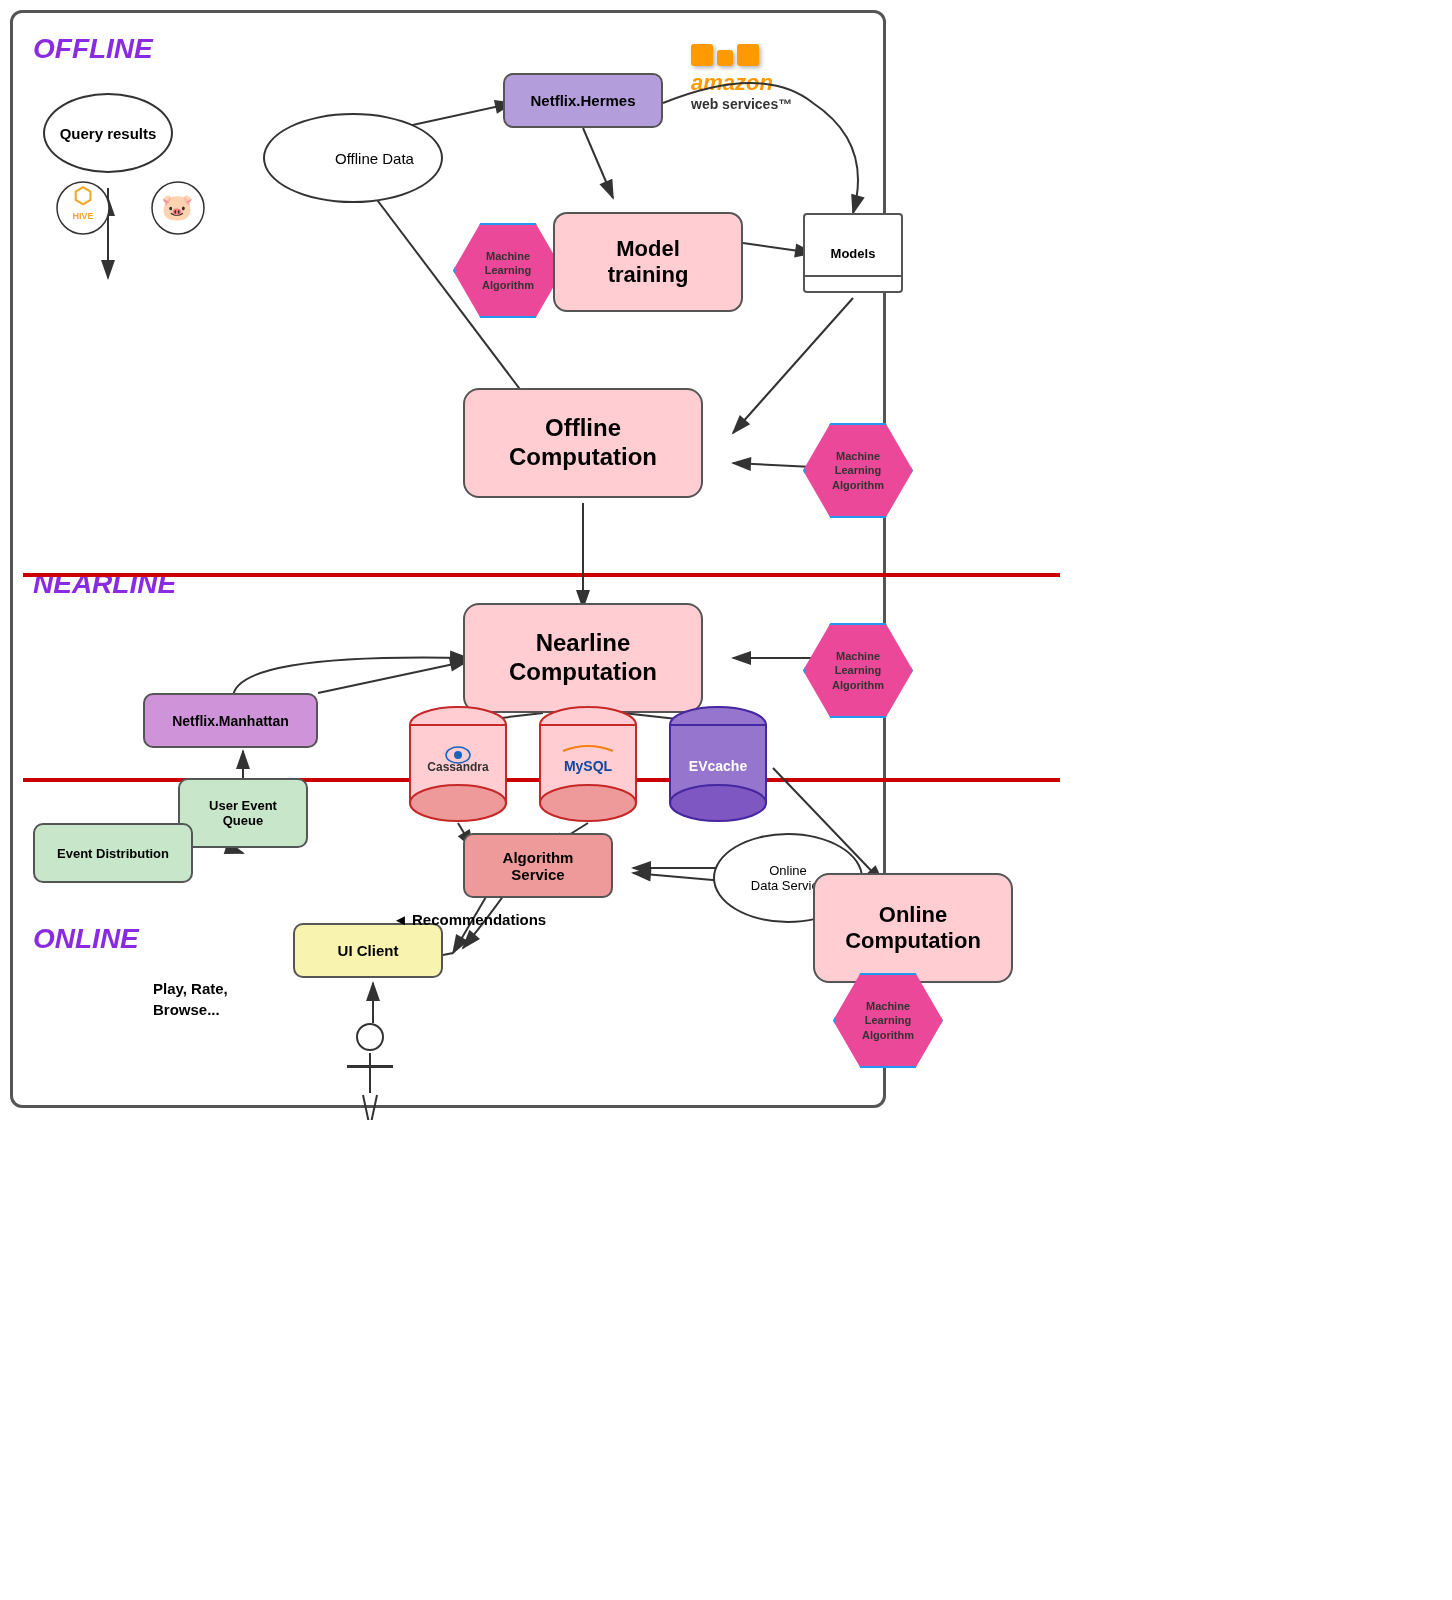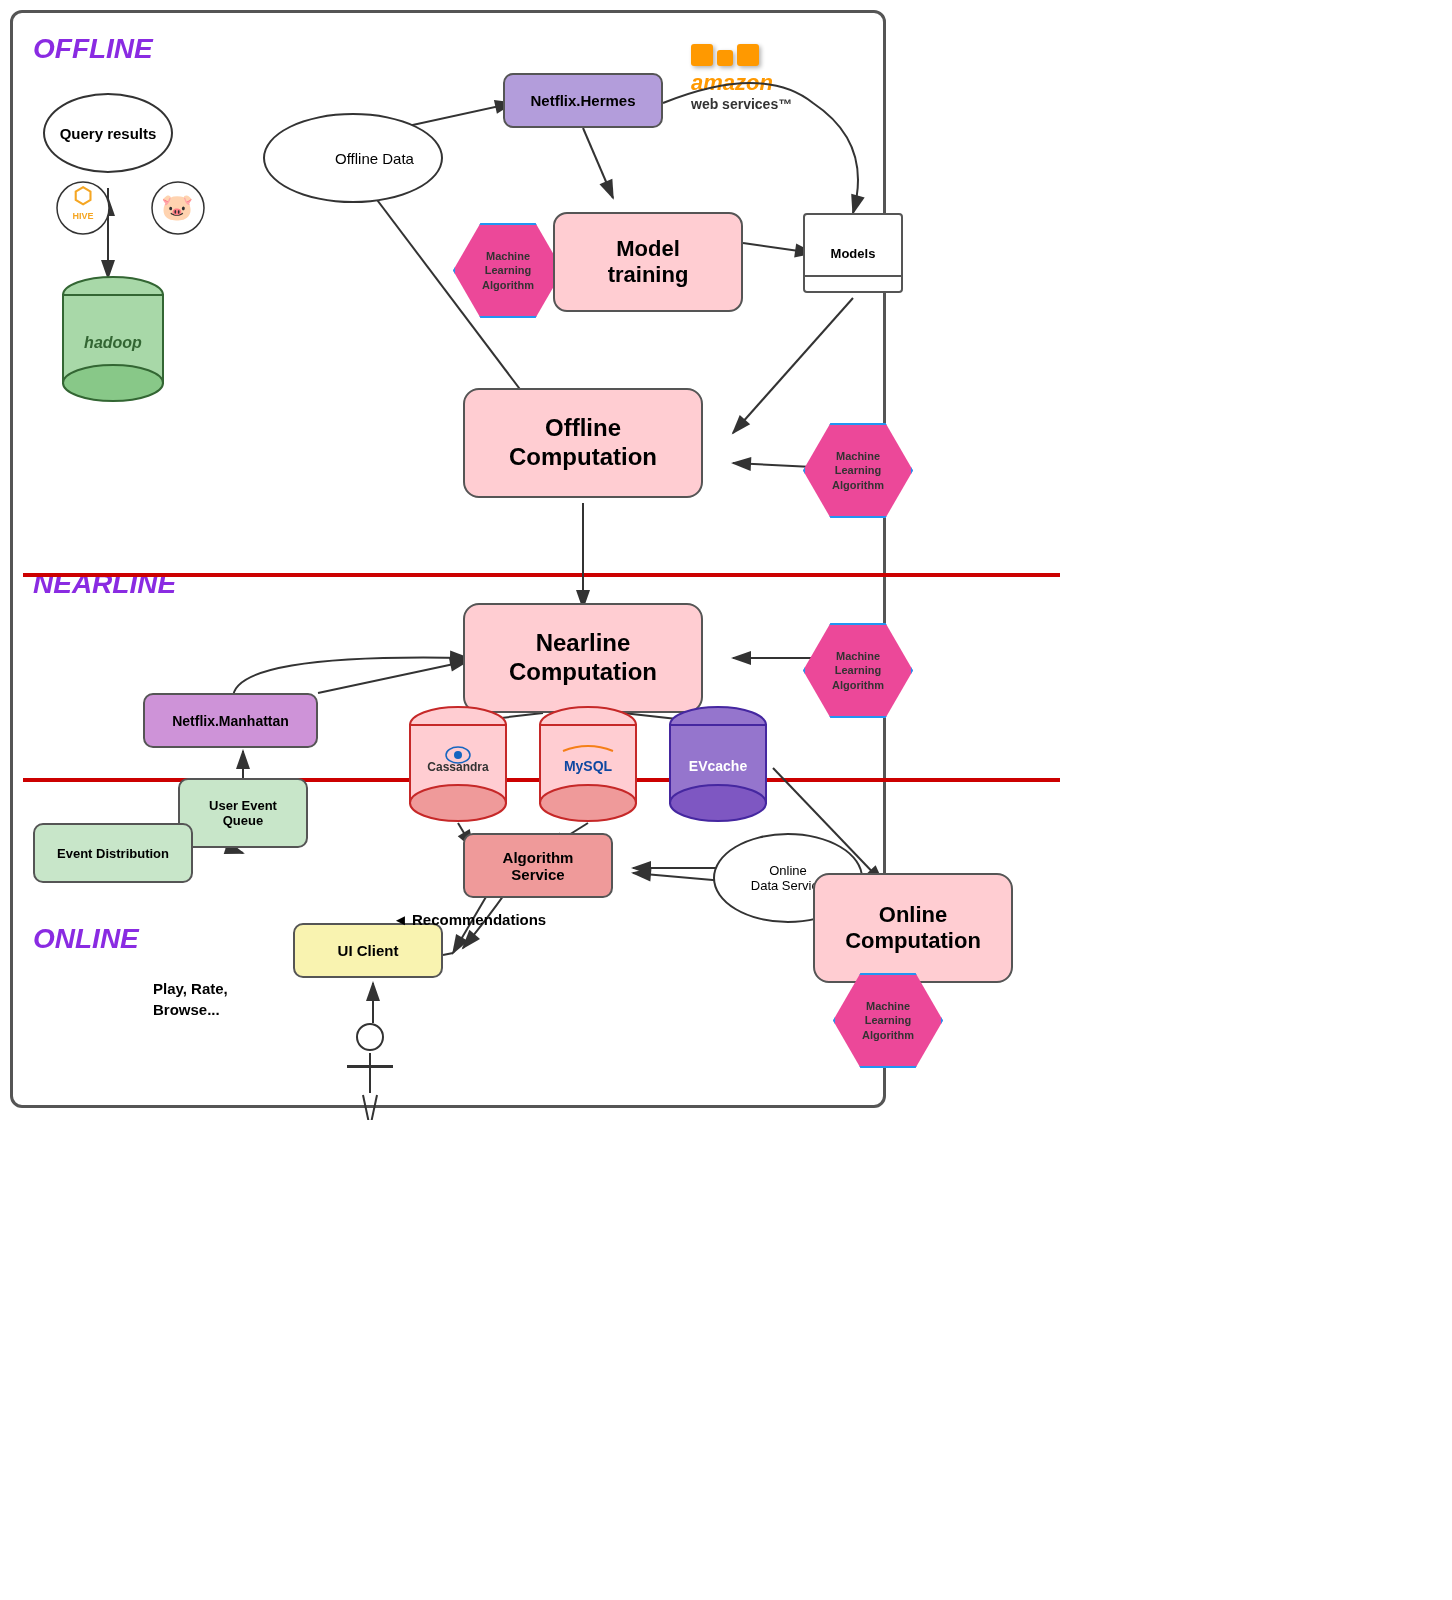--- a/index.html
+++ b/index.html
@@ -385,28 +385,20 @@
     </div>
 
     <div class="logo-box">
       <svg width="55" height="55" viewBox="0 0 55 55">
         <ellipse cx="27" cy="27" rx="26" ry="26" fill="#fff" stroke="#333" stroke-width="1.5"></ellipse>
         <text x="27" y="35" text-anchor="middle" font-size="26">🐷</text>
       </svg>
     </div>
   </div>
 
-  <div class="cylinder cyl-hadoop">
-    <svg width="120" height="130" viewBox="0 0 120 130">
-      <ellipse cx="60" cy="22" rx="50" ry="18" fill="#a8d8a8" stroke="#336633" stroke-width="2"></ellipse>
-      <rect x="10" y="22" width="100" height="88" fill="#a8d8a8" stroke="#336633" stroke-width="2"></rect>
-      <ellipse cx="60" cy="110" rx="50" ry="18" fill="#88c888" stroke="#336633" stroke-width="2"></ellipse>
-      <text x="60" y="75" text-anchor="middle" font-size="16" font-weight="700" fill="#336633" font-style="italic">hadoop</text>
-    </svg>
-  </div>
 
   <div class="node hermes">
     <span style="font-size:15px;font-weight:700;">Netflix.Hermes</span>
   </div>
 
   <div class="ml-hex ml-hex-1">
     <span style="font-size:11px;font-weight:700;line-height:1.3;white-space:pre-line;">Machine
 Learning
 Algorithm</span>
   </div>

